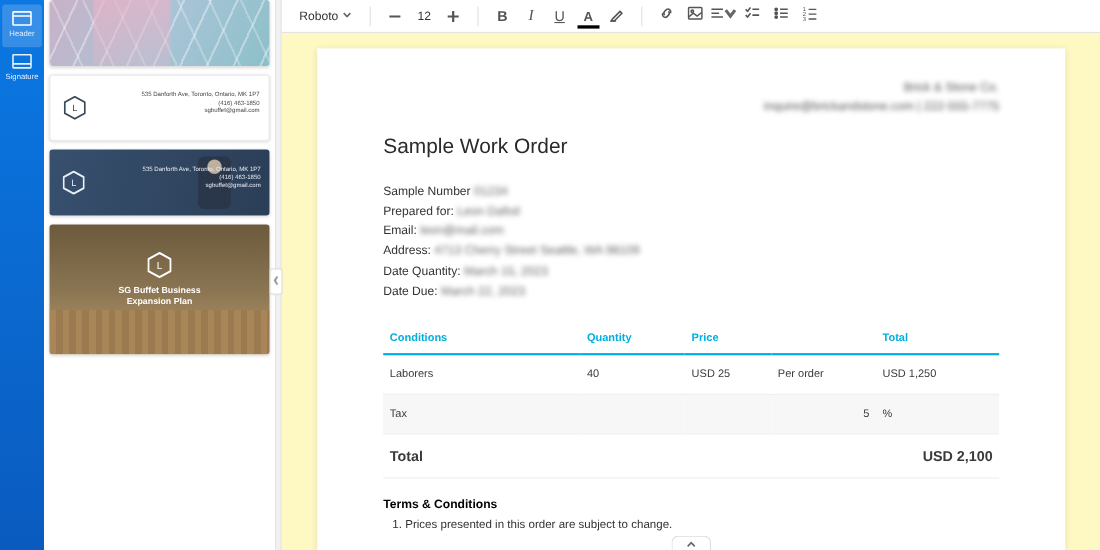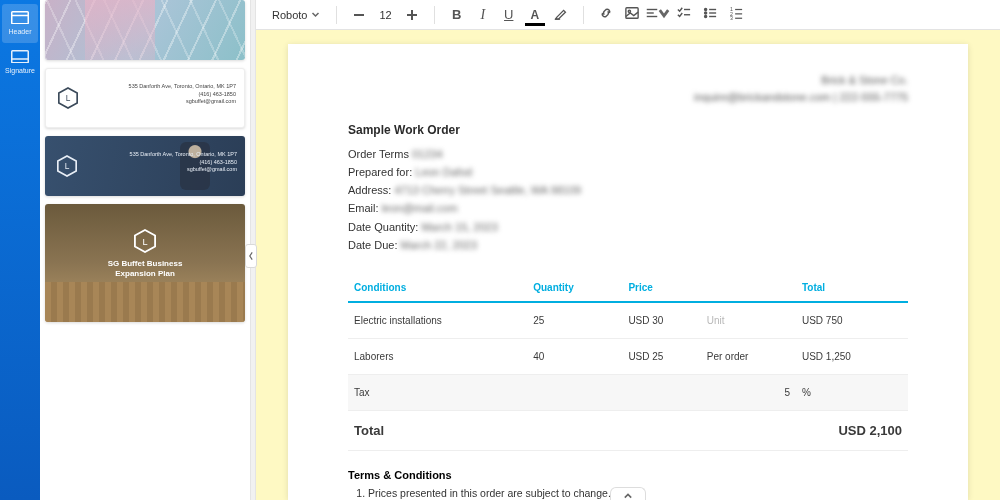--- a/index.html
+++ b/index.html
@@ -51,21 +51,21 @@
   .fsz { font-size:11px; color:#333; padding:0 6px; min-width:18px; text-align:right;}
   .bold{font-weight:700;font-size:13px;} .ital{font-style:italic;font-family:serif;font-size:14px;} .uline{text-decoration:underline;font-size:13px;}
   .A-color{font-size:12px;font-weight:600;position:relative;}
   .A-color::after{content:"";position:absolute;left:2px;right:2px;bottom:1px;height:3px;background:#000;}
   .hl{font-size:12px;}
 
   
   .canvas { flex:1; overflow:auto; display:flex; justify-content:center; padding:14px 0 0 0;}
   .doc { width:680px; background:#fff; box-shadow:0 1px 6px rgba(0,0,0,0.12); padding:28px 60px 20px 60px; position:relative; }
   .doc .header-right { text-align:right; filter: blur(2.5px); color:#555; font-size:11px; line-height:1.5; margin-bottom:18px;}
-  .doc h2 { font-size:12px; font-weight:700; color:#2b2b2b; margin-bottom:8px;}
+  .doc h2 { font-size:19px; font-weight:400; color:#2b2b2b; margin-bottom:20px;}
   .meta { font-size:11px; color:#333; line-height:1.65; margin-bottom:18px;}
   .meta .lbl{color:#333;}
   .meta .val{filter: blur(2.5px); color:#666;}
   table.items { width:100%; border-collapse:collapse; font-size:10px; color:#3a3a3a;}
   table.items th { text-align:left; color:#00aee0; font-weight:600; font-size:10px; padding:10px 6px 8px 6px;}
   table.items thead tr { border-bottom:2px solid #00aee0;}
   table.items td { padding:12px 6px; border-bottom:1px solid #eee; vertical-align:middle;}
   .hdr-tot { text-align:left;}
   .unit { color:#b8b8b8; }
   .tax-row td { background:#f7f7f7; border-bottom:none;}
@@ -255,47 +255,40 @@
     </div>
 
     <div class="canvas">
       <div class="doc">
         <div class="header-right">
           <div>Brick &amp; Stone Co.</div>
           <div>inquire@brickandstone.com | 222-555-7775</div>
         </div>
         <h2>Sample Work Order</h2>
         <div class="meta">
-          <div><span class="lbl">Order Terms</span> <span class="val">01234</span></div>
+          <div><span class="lbl">Sample Number</span> <span class="val">01234</span></div>
           <div><span class="lbl">Prepared for:</span> <span class="val">Leon Dafod</span></div>
+          <div><span class="lbl">Email:</span> <span class="val">leon@mail.com</span></div>
           <div><span class="lbl">Address:</span> <span class="val">4713 Cherry Street Seattle, WA 98109</span></div>
-          <div><span class="lbl">Email:</span> <span class="val">leon@mail.com</span></div>
           <div><span class="lbl">Date Quantity:</span> <span class="val">March 15, 2023</span></div>
           <div><span class="lbl">Date Due:</span> <span class="val">March 22, 2023</span></div>
         </div>
 
         <table class="items">
           <thead>
             <tr>
               <th style="width:32%">Conditions</th>
               <th style="width:17%">Quantity</th>
               <th style="width:14%">Price</th>
               <th style="width:17%"></th>
               <th class="hdr-tot">Total</th>
             </tr>
           </thead>
           <tbody>
             <tr>
-              <td>Electric installations</td>
-              <td>25</td>
-              <td>USD 30</td>
-              <td class="unit">Unit</td>
-              <td>USD 750</td>
-            </tr>
-            <tr>
               <td>Laborers</td>
               <td>40</td>
               <td>USD 25</td>
               <td>Per order</td>
               <td>USD 1,250</td>
             </tr>
             <tr class="tax-row">
               <td>Tax</td>
                 <td></td>
                 <td></td>

